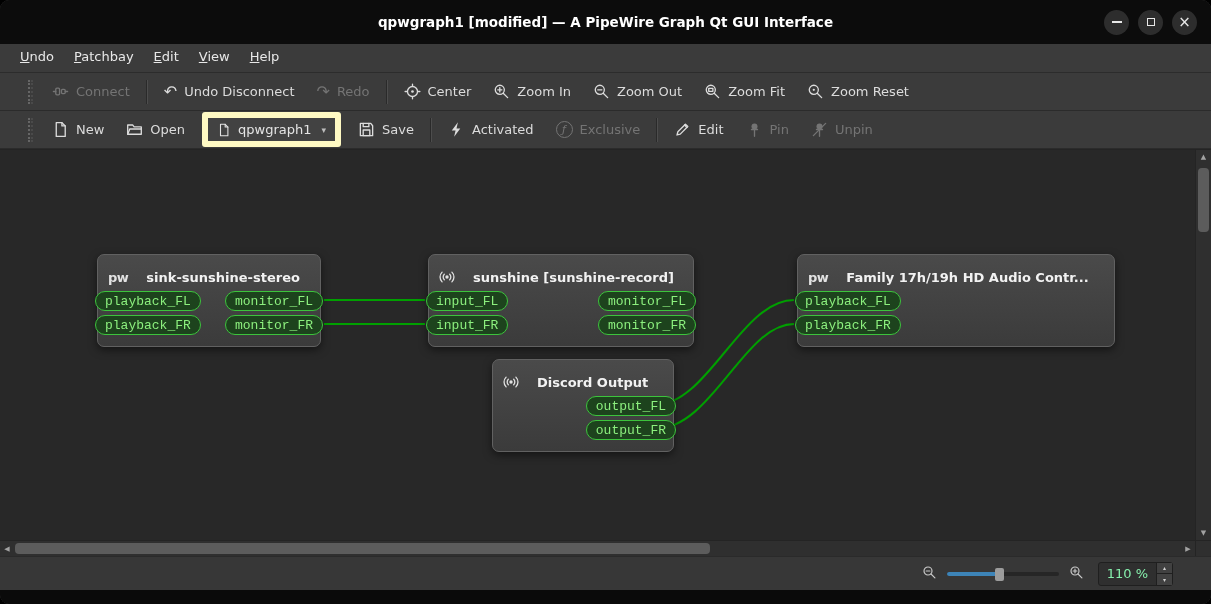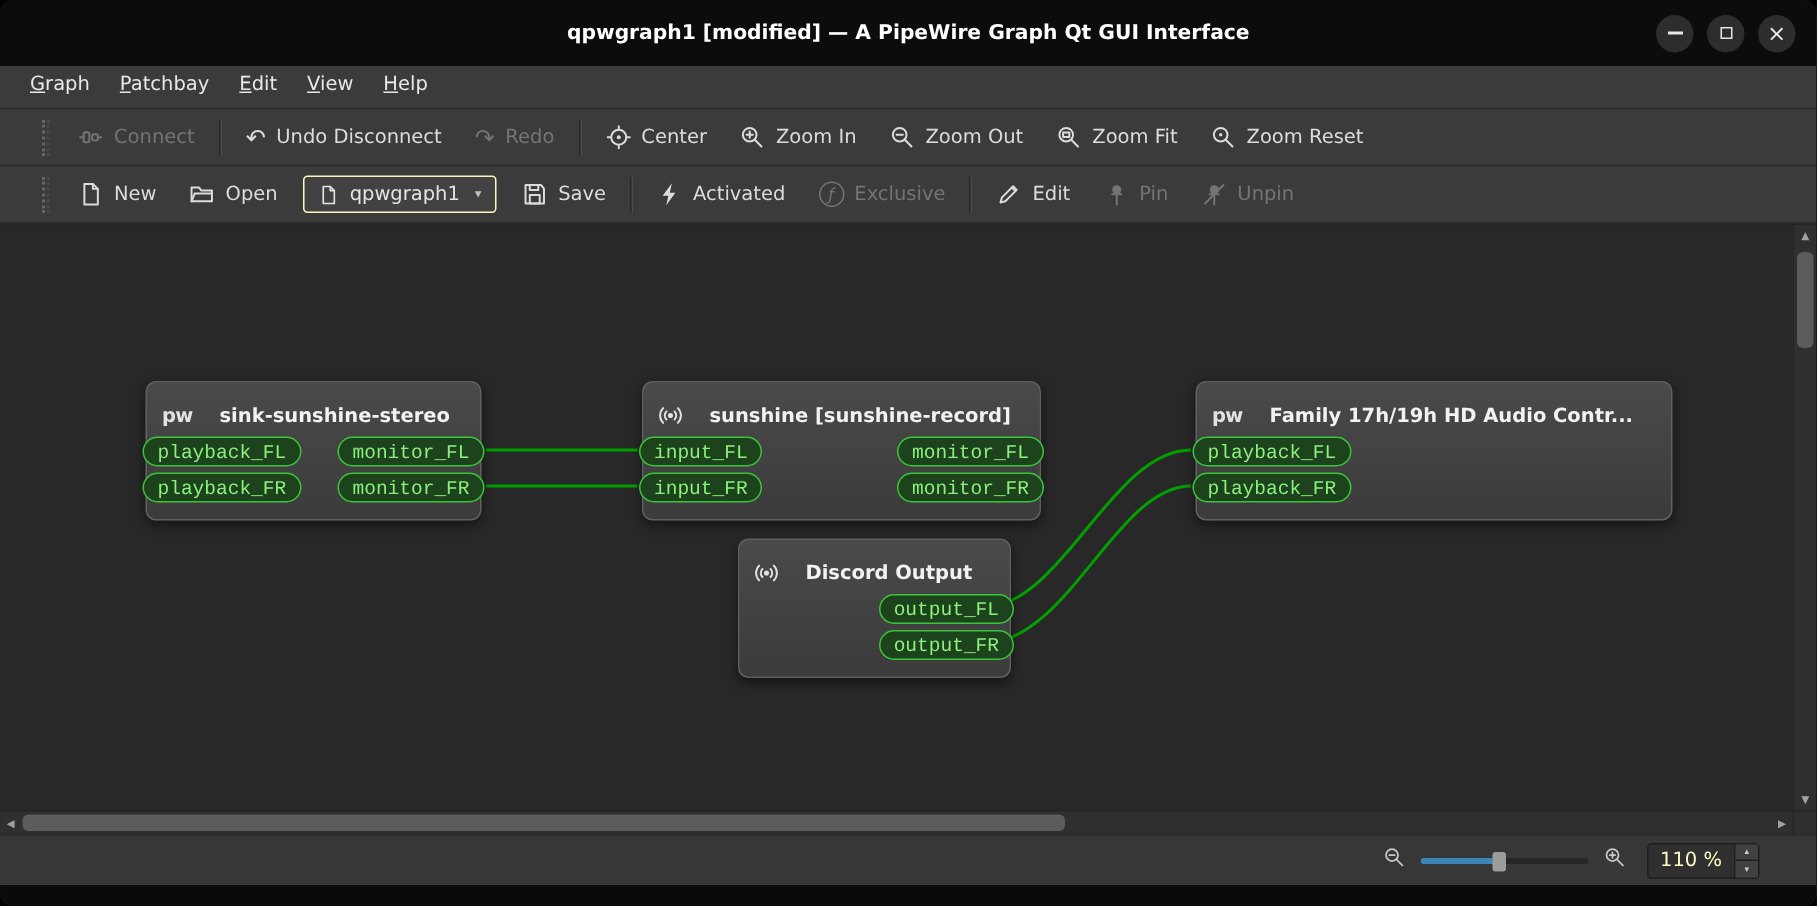--- a/index.html
+++ b/index.html
@@ -29,21 +29,21 @@
   
   .toolbar { height: 38px; background: #3b3b3b; display: flex; align-items: center;
              padding: 0 24px; border-bottom: 1px solid #2b2b2b; flex: 0 0 auto; }
   .tb-handle { width: 5px; height: 24px; border-left: 2px dotted #666; border-right: 2px dotted #4a4a4a; margin: 0 8px 0 4px; }
   .tbtn { display: flex; align-items: center; gap: 7px; padding: 5px 11px; border-radius: 4px; color: #dcdcdc; white-space: nowrap; }
   .tbtn.disabled { color: #747474; }
   .ticon { display: inline-flex; align-items: center; justify-content: center; }
   .ticon svg { stroke: currentColor; fill: none; stroke-width: 1.4; stroke-linecap: round; stroke-linejoin: round; }
   .tsep { width: 0; height: 24px; border-left: 1px solid #2a2a2a; border-right: 1px solid #4d4d4d; margin: 0 5px; }
   .combo { display: flex; align-items: center; gap: 7px; padding: 4px 9px; margin: 0 6px;
-           background: #424242; border: 1px solid #fef9c3; border-radius: 3px; color: #e4e4e4; }
+           background: #424242; border: 6px solid #fef9c3; border-radius: 3px; color: #e4e4e4; }
   .combo-arrow { font-size: 9px; color: #bdbdbd; margin-left: 3px; }
   .circle-icon { width: 17px; height: 17px; border: 1.4px solid currentColor; border-radius: 50%;
                  display: inline-flex; align-items: center; justify-content: center;
                  font-style: italic; font-size: 11px; line-height: 1; }
 
   
   .main { flex: 1 1 auto; display: grid; grid-template-columns: 1fr 16px; grid-template-rows: 1fr 16px;
           border-top: 1px solid #242424; }
   .canvas { position: relative; background: #282828; overflow: hidden; }
   .wires { position: absolute; left: 0; top: 0; pointer-events: none; }
@@ -82,21 +82,21 @@
   .statusbar { height: 34px; background: #373737; border-top: 1px solid #2a2a2a;
                display: flex; align-items: center; justify-content: flex-end; padding-right: 38px; flex: 0 0 auto; }
   .zoomctl { display: flex; align-items: center; gap: 10px; }
   .sicon svg { stroke: #c9c9c9; fill: none; stroke-width: 1.4; stroke-linecap: round; }
   .zoom-slider { width: 112px; height: 18px; position: relative; display: flex; align-items: center; }
   .ztrack { width: 100%; height: 4px; background: #262626; border-radius: 2px; overflow: hidden; }
   .zfill { width: 52px; height: 100%; background: var(--slider-fill, #3d84b8); }
   .zthumb { position: absolute; left: 48px; top: 3px; width: 9px; height: 13px; background: #9c9c9c; border-radius: 2px; }
   .spinbox { display: flex; align-items: stretch; height: 24px; background: #2f2f2f;
              border: 1px solid #1f1f1f; border-radius: 3px; margin-left: 4px; }
-  .spin-value { display: flex; align-items: center; padding: 0 8px; color: #fef9c3; }
+  .spin-value { display: flex; align-items: center; padding: 0 8px; color: #86efac; }
   .spin-arrows { display: flex; flex-direction: column; width: 16px; border-left: 1px solid #1f1f1f; }
   .spin-btn { flex: 1; background: #414141; display: flex; align-items: center; justify-content: center;
               font-size: 6px; color: #cfcfcf; }
   .spin-btn:first-child { border-bottom: 1px solid #1f1f1f; }
 
   
   .bottom-edge { height: 14px; background: #0a0a0a; flex: 0 0 auto; }
 </style>
 </head>
 <body>
@@ -112,21 +112,21 @@
       <div class="wbtn">
           <span class="glyph-max"></span>
         </div>
       <div class="wbtn">
           <span class="glyph-close">×</span>
         </div>
     </div>
   </div>
 
   <div class="menubar">
-    <div class="menu-item">Graph</div>
+    <div class="menu-item">Undo</div>
     <div class="menu-item">Patchbay</div>
     <div class="menu-item">Edit</div>
     <div class="menu-item">View</div>
     <div class="menu-item">Help</div>
   </div>
 
   <div class="toolbar">
     <div class="tb-handle"></div>
 
     <div class="tbtn disabled">

